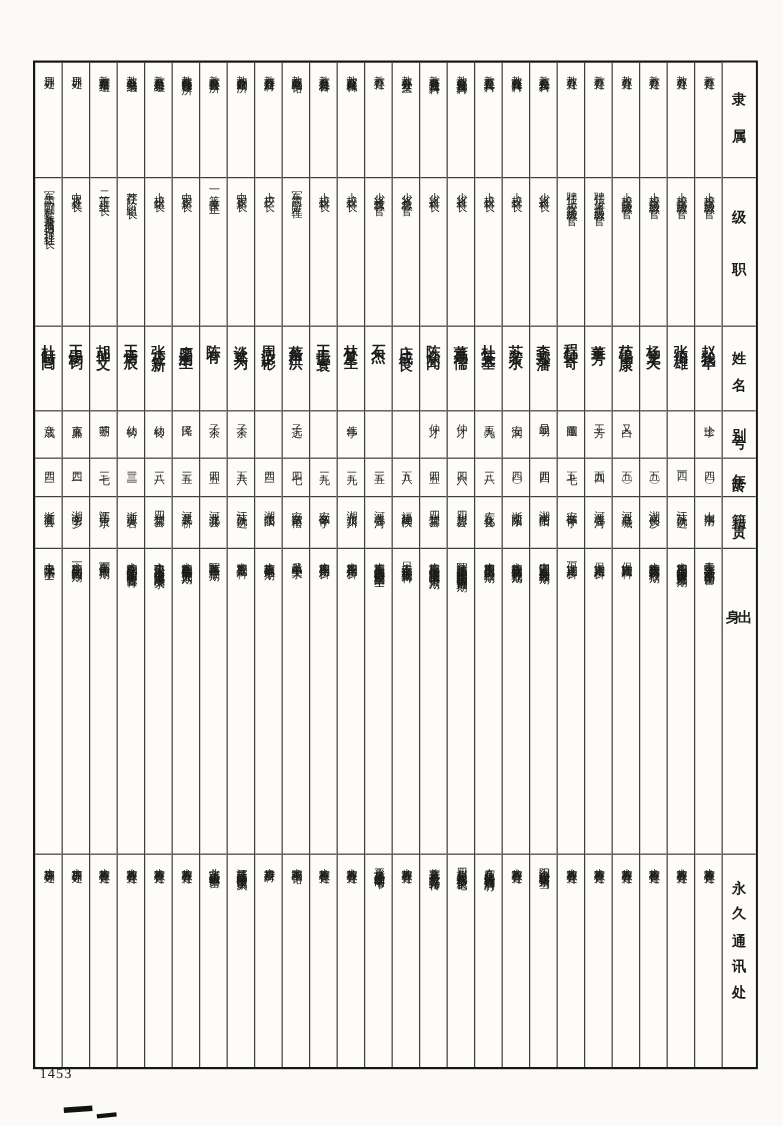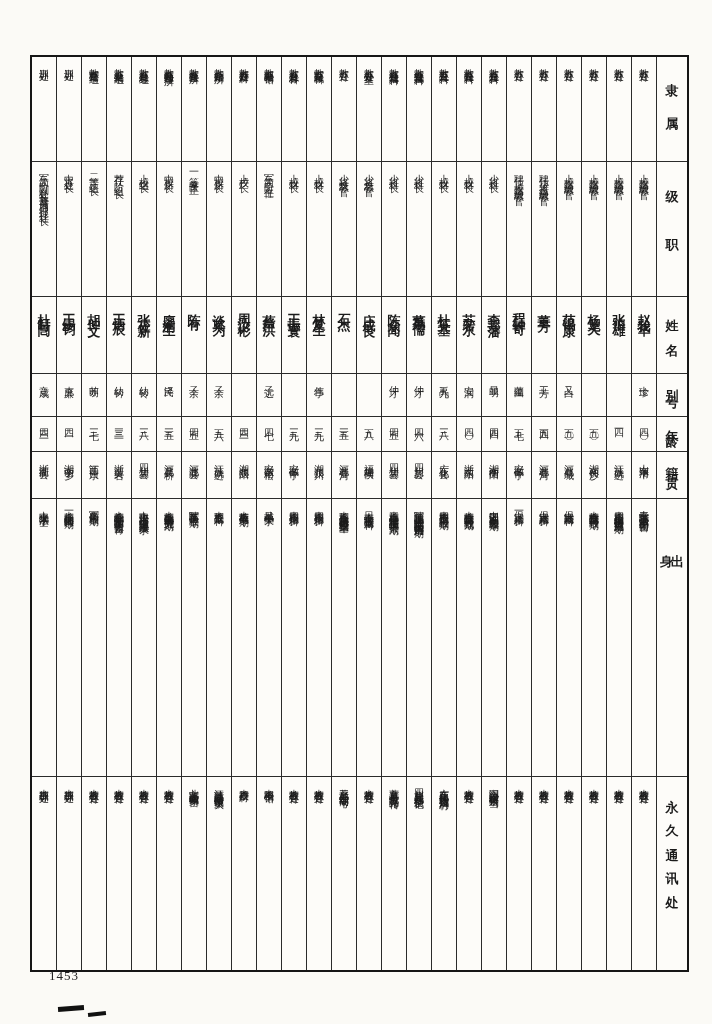--- a/index.html
+++ b/index.html
@@ -50,21 +50,21 @@
   .header-col .r-aff .vt{letter-spacing:34px;padding-top:16px;}
   .header-col .r-rank .vt{letter-spacing:48px;padding-top:18px;}
   .header-col .r-name .vt{letter-spacing:24px;padding-top:12px;}
   .header-col .r-alias .vt{letter-spacing:7px;padding-top:5px;}
   .header-col .r-age .vt{letter-spacing:4px;padding-top:3px;}
   .header-col .r-native .vt{letter-spacing:10px;padding-top:5px;}
   .header-col .r-bg .vt{letter-spacing:150px;padding-top:45px;}
   .header-col .r-addr .vt{letter-spacing:24px;padding-top:12px;}
   
   .page-number{
-    position:absolute;left:49px;top:968px;
+    position:absolute;left:36px;top:968px;
     font-size:13px;letter-spacing:1px;color:#222;
   }
   
   .mark{position:absolute;background:#111;}
   .mark-1{left:58px;top:1006px;width:26px;height:5px;transform:rotate(-4deg);}
   .mark-2{left:88px;top:1012px;width:18px;height:4px;transform:rotate(-6deg);}
 </style>
 </head>
 <body>
 

